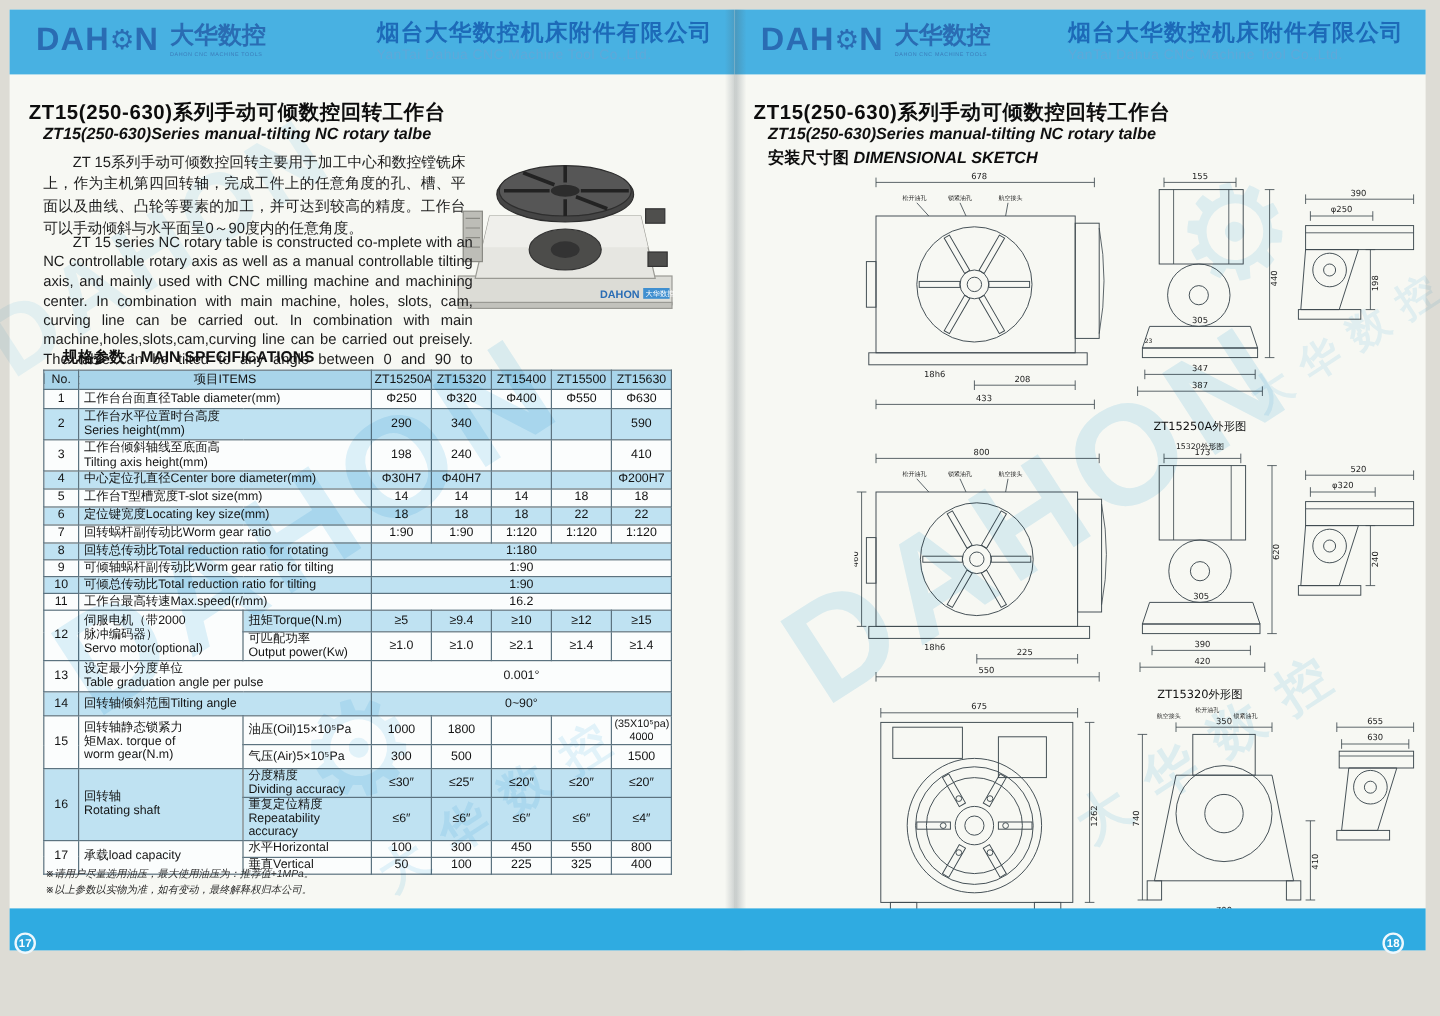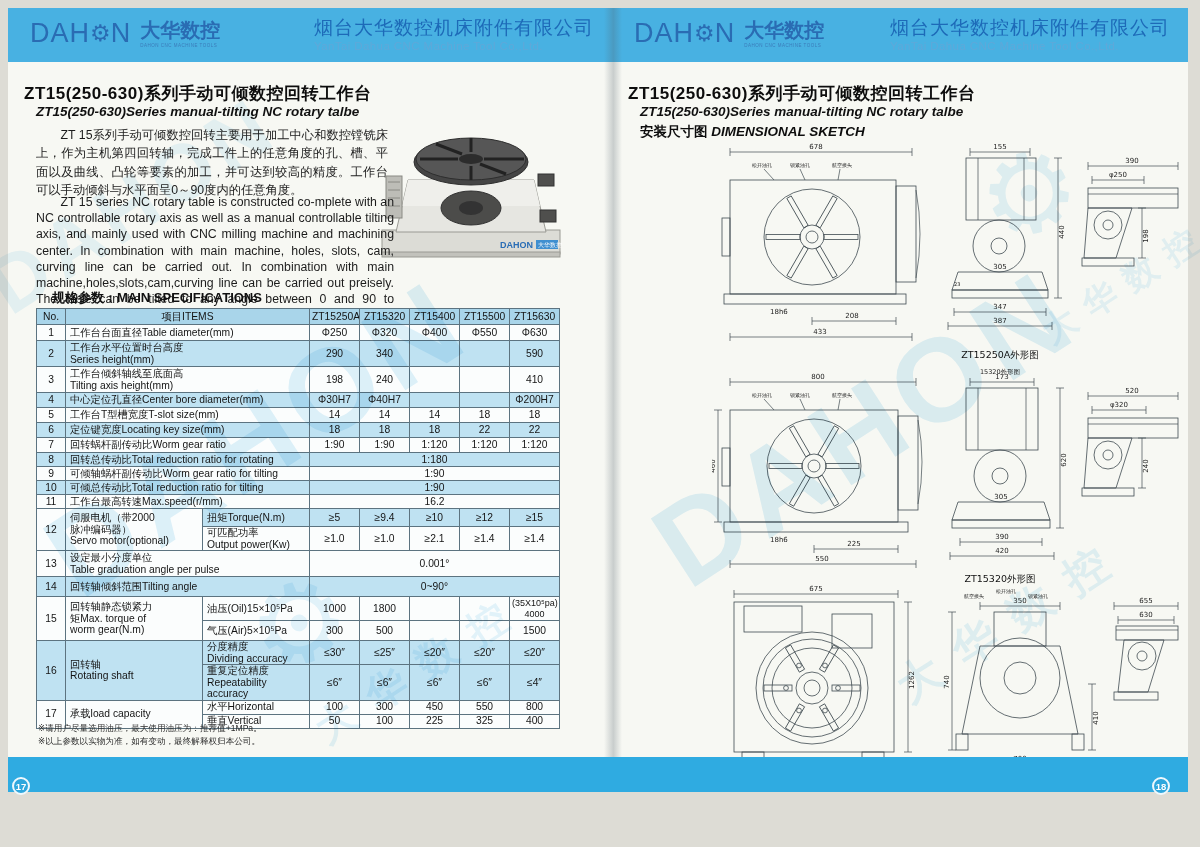--- a/index.html
+++ b/index.html
@@ -5,46 +5,46 @@
   html,body{margin:0;padding:0;background:#c9cac3;}
   *{box-sizing:border-box;}
   body{font-family:"Liberation Sans","DejaVu Sans",sans-serif;color:#141414;}
   #scan{position:relative;width:1200px;height:847px;background:#dddcd5;overflow:hidden;}
   .page{position:absolute;top:8px;height:784px;background:#f7f8f3;}
   #page-left{left:8px;width:604px;}
   #page-right{left:612px;width:576px;}
   
   .hdrbar{position:absolute;left:0;top:0;width:100%;height:54px;background:#48b1e2;}
   .logo{position:absolute;left:22px;top:12px;display:flex;align-items:flex-start;}
-  .logo .brand{font-size:27px;font-weight:400;color:#2a6cb3;letter-spacing:1px;line-height:1;}
+  .logo .brand{font-size:27px;font-weight:700;color:#2a6cb3;letter-spacing:1px;line-height:1;}
   .logo .gear{font-size:23px;color:#2a6cb3;line-height:1;position:relative;top:2px;}
   .logo-cn{margin-left:9px;}
   .logo-cn .cn{font-size:20px;font-weight:800;color:#2a6cb3;line-height:1;}
   .logo-cn .tag{font-size:4.5px;color:#3b7cba;letter-spacing:.5px;margin-top:3px;}
   .company{position:absolute;right:18px;top:9px;text-align:left;}
-  .company .cn{font-size:19px;font-weight:400;color:#1d6ab8;letter-spacing:1px;line-height:1.15;}
+  .company .cn{font-size:19px;font-weight:700;color:#1d6ab8;letter-spacing:1px;line-height:1.15;}
   .company .en{font-size:11.5px;color:#5fa8d9;letter-spacing:.4px;margin-top:1px;}
   
   .title-cn{position:absolute;left:16px;font-size:17px;font-weight:800;color:#0d0d0d;letter-spacing:.5px;white-space:nowrap;}
   .title-en{position:absolute;left:28px;font-size:13.5px;font-weight:800;font-style:italic;color:#101010;white-space:nowrap;}
   .subtitle{position:absolute;left:28px;font-size:13.5px;font-weight:800;color:#0d0d0d;white-space:nowrap;}
   .subtitle .it{font-style:italic;}
   .para{position:absolute;font-size:12.3px;line-height:1.5;text-align:justify;color:#1c1c1c;}
   .para.indent{text-indent:2em;}
   .spec-heading{position:absolute;left:44px;top:281px;font-size:13px;font-weight:700;color:#111;}
   
   #spec-table{position:absolute;left:28px;top:300px;width:523px;border-collapse:collapse;table-layout:fixed;font-size:10.3px;padding-left:24px;}
   #spec-table td,#spec-table th{border:1px solid #5c7380;padding:0 2px;text-align:center;vertical-align:middle;line-height:1.12;white-space:pre-line;font-weight:normal;overflow:hidden;}
   #spec-table .item{text-align:left;padding-left:4px;}
   .hdr{background:#a9d5ea;}
   .blue{background:#bfe2f2;}
   .white{background:#fbfdfd;}
   .rh14{height:14px}.rh15{height:15px}.rh16{height:16px}.rh18{height:18px}.rh20{height:20px}.rh24{height:24px}.rh26{height:26px}.rh28{height:28px}
   .small{font-size:9px;line-height:1.05;margin-left:12px;}
-  .footnotes{position:absolute;left:30px;top:714px;font-size:8.6px;color:#2e2e2e;line-height:1.5;}
+  .footnotes{position:absolute;left:30px;top:714px;font-size:8.6px;color:#2e2e2e;line-height:1.5;font-style:italic;}
   
   #product-photo{position:absolute;left:366px;top:110px;}
   
   .sketch{position:absolute;left:100px;}
   .sketch text{font-size:7px;fill:#1d1d1d;font-family:"DejaVu Sans",sans-serif;}
   .sketch .cap{font-size:9.5px;fill:#111;}
   .sketch .tiny{font-size:5px;}
   .sketch .toplab{font-size:6.5px;}
   .sketch line,.sketch path,.sketch polyline{stroke:#3f4a50;stroke-width:.7;fill:none;}
   .sketch rect,.sketch circle,.sketch polygon,.sketch ellipse{stroke:#3f4a50;stroke-width:.8;fill:none;}

